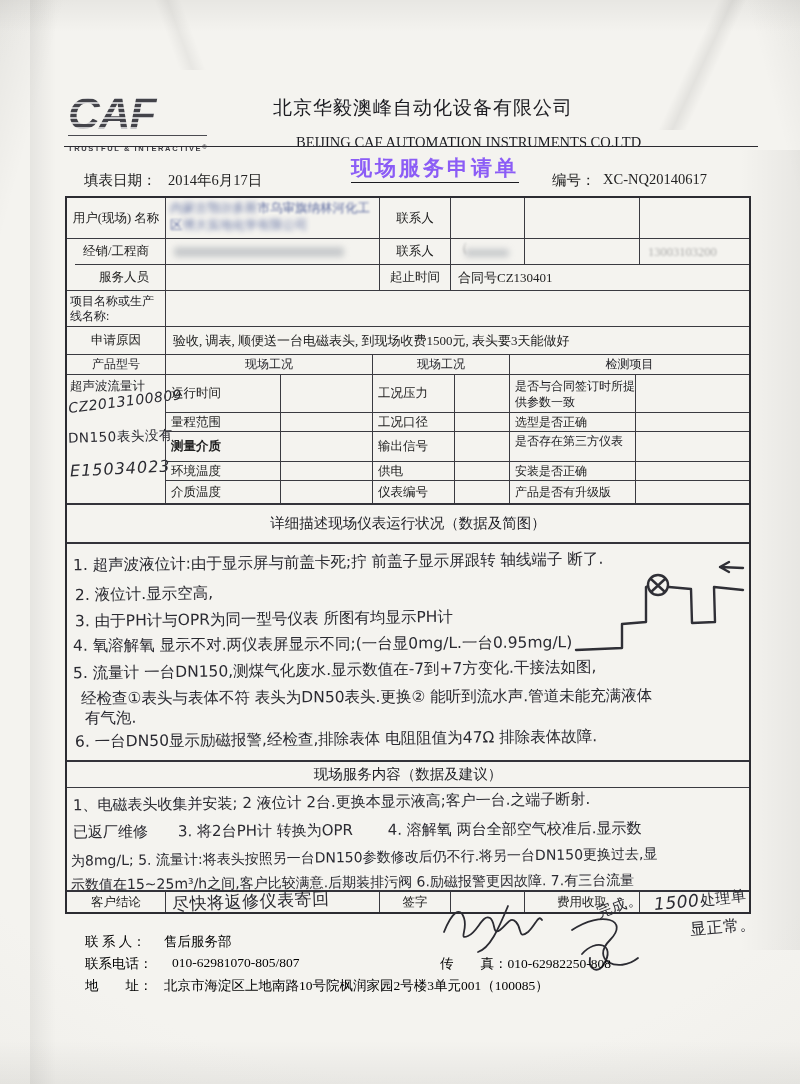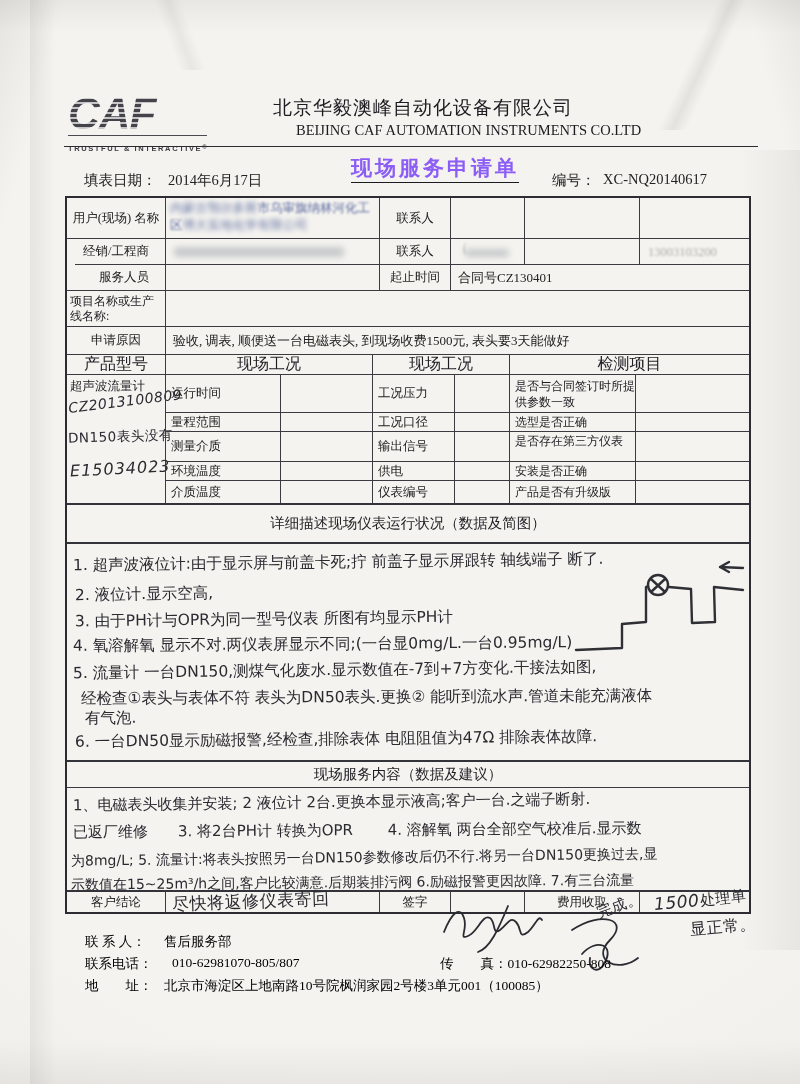--- a/index.html
+++ b/index.html
@@ -16,21 +16,21 @@
   .wrinkle{position:absolute;pointer-events:none;}
   .abs{position:absolute;}
   .cell{position:absolute;box-sizing:border-box;}
   .bl{border-left:1px solid #3a3a40;}
   .bt{border-top:1px solid #3a3a40;}
   .bt2{border-top:2px solid #33333a;}
   .lbl{display:flex;align-items:center;justify-content:center;text-align:center;
        font-size:12.5px;line-height:15px;color:#222;}
   .lbl-left{display:flex;align-items:center;padding-left:5px;font-size:12.5px;line-height:15px;color:#222;}
   .val{display:flex;align-items:center;padding-left:7px;font-size:13px;color:#222;}
-  .hdr{display:flex;align-items:center;justify-content:center;font-size:16px;color:#1e1e24;}
+  .hdr{display:flex;align-items:center;justify-content:center;font-size:12px;color:#1e1e24;}
   .hw{font-family:"DejaVu Sans",sans-serif;color:#2a2a31;white-space:nowrap;
       letter-spacing:.5px;}
   .hwl{position:absolute;font-family:"DejaVu Sans",sans-serif;color:#2a2a31;
       white-space:nowrap;font-size:15.5px;letter-spacing:0px;transform:rotate(-.7deg);}
   .blurblue{color:#4a5a96;filter:blur(1px);opacity:.9;}
   .blurblue2{color:#4a5a96;filter:blur(2.4px);opacity:.85;}
   .smudge{background:#9aa0a8;filter:blur(3px);opacity:.5;border-radius:3px;}
   .faint{filter:blur(1px);opacity:.35;}
   .logo{font-family:"Liberation Sans","DejaVu Sans",sans-serif;font-style:italic;font-weight:900;
       font-size:44px;line-height:40px;letter-spacing:-1px;color:#4b4b50;
@@ -55,21 +55,21 @@
 <div class="wrinkle" style="left:740px;top:150px;width:60px;height:800px;background:linear-gradient(270deg,rgba(0,0,0,.05),rgba(0,0,0,0));"></div>
 
 <div class="abs" style="left:68px;top:94px;">
   <div class="logo">CAF</div>
   <div style="display:flex;align-items:flex-start;border-top:1px solid #4a4a50;margin-top:1px;padding-top:8px;">
     <span class="tagline">TRUSTFUL &amp; INTERACTIVE</span>
     <span class="tagline" style="font-size:6px;letter-spacing:0;">®</span>
   </div>
 </div>
 <div class="abs" style="left:273px;top:95px;font-size:19px;letter-spacing:1px;color:#1b1b20;">北京华毅澳峰自动化设备有限公司</div>
-<div class="abs" style="left:296px;top:122px;font-size:14.5px;color:#1b1b20;">BEIJING CAF AUTOMATION INSTRUMENTS CO.LTD</div>
+<div class="abs" style="left:296px;top:134px;font-size:14.5px;color:#1b1b20;">BEIJING CAF AUTOMATION INSTRUMENTS CO.LTD</div>
 <div class="abs" style="left:64px;top:146px;width:694px;border-top:1.5px solid #2a2a30;"></div>
 <div class="abs title" style="left:351px;top:154px;">现场服务申请单</div>
 
 <div class="abs meta" style="left:84px;top:171px;">填表日期：</div>
 <div class="abs meta" style="left:168px;top:171px;">2014年6月17日</div>
 <div class="abs meta" style="left:552px;top:171px;">编号：</div>
 <div class="abs meta" style="left:603px;top:171px;font-family:'Liberation Serif',serif;">XC-NQ20140617</div>
 
 <div class="abs" style="left:65px;top:196px;width:682px;height:714px;border:2px solid #2c2c32;box-sizing:content-box;">
 
@@ -115,21 +115,21 @@
 
   <div class="cell bt" style="left:0;top:176px;width:98px;height:129px;">
     <span style="position:absolute;left:3px;top:3px;font-size:12.5px;">超声波流量计</span>
     <span class="hw" style="position:absolute;left:1px;top:18px;font-size:14px;transform:rotate(-7deg);font-style:italic;">CZ2013100809</span>
     <span class="hw" style="position:absolute;left:1px;top:53px;font-size:13.5px;transform:rotate(-2deg);">DN150表头没有</span>
     <span class="hw" style="position:absolute;left:3px;top:84px;font-size:16px;transform:rotate(-3deg);font-style:italic;letter-spacing:1px;">E15034023</span>
   </div>
 
   <div class="cell bl bt lbl-left" style="left:98px;top:176px;width:115px;height:38px;">运行时间</div>
   <div class="cell bl bt lbl-left" style="left:98px;top:214px;width:115px;height:19px;">量程范围</div>
-  <div class="cell bl bt lbl-left" style="left:98px;top:233px;width:115px;height:30px;">测量介质</div>
+  <div class="cell bl bt lbl-left" style="left:98px;top:233px;width:115px;height:30px;font-weight:bold;">测量介质</div>
   <div class="cell bl bt lbl-left" style="left:98px;top:263px;width:115px;height:19px;">环境温度</div>
   <div class="cell bl bt lbl-left" style="left:98px;top:282px;width:115px;height:23px;">介质温度</div>
 
   <div class="cell bl bt" style="left:213px;top:176px;width:92px;height:38px;"></div>
   <div class="cell bl bt" style="left:213px;top:214px;width:92px;height:19px;"></div>
   <div class="cell bl bt" style="left:213px;top:233px;width:92px;height:30px;"></div>
   <div class="cell bl bt" style="left:213px;top:263px;width:92px;height:19px;"></div>
   <div class="cell bl bt" style="left:213px;top:282px;width:92px;height:23px;"></div>
 
   <div class="cell bl bt lbl-left" style="left:305px;top:176px;width:82px;height:38px;">工况压力</div>

